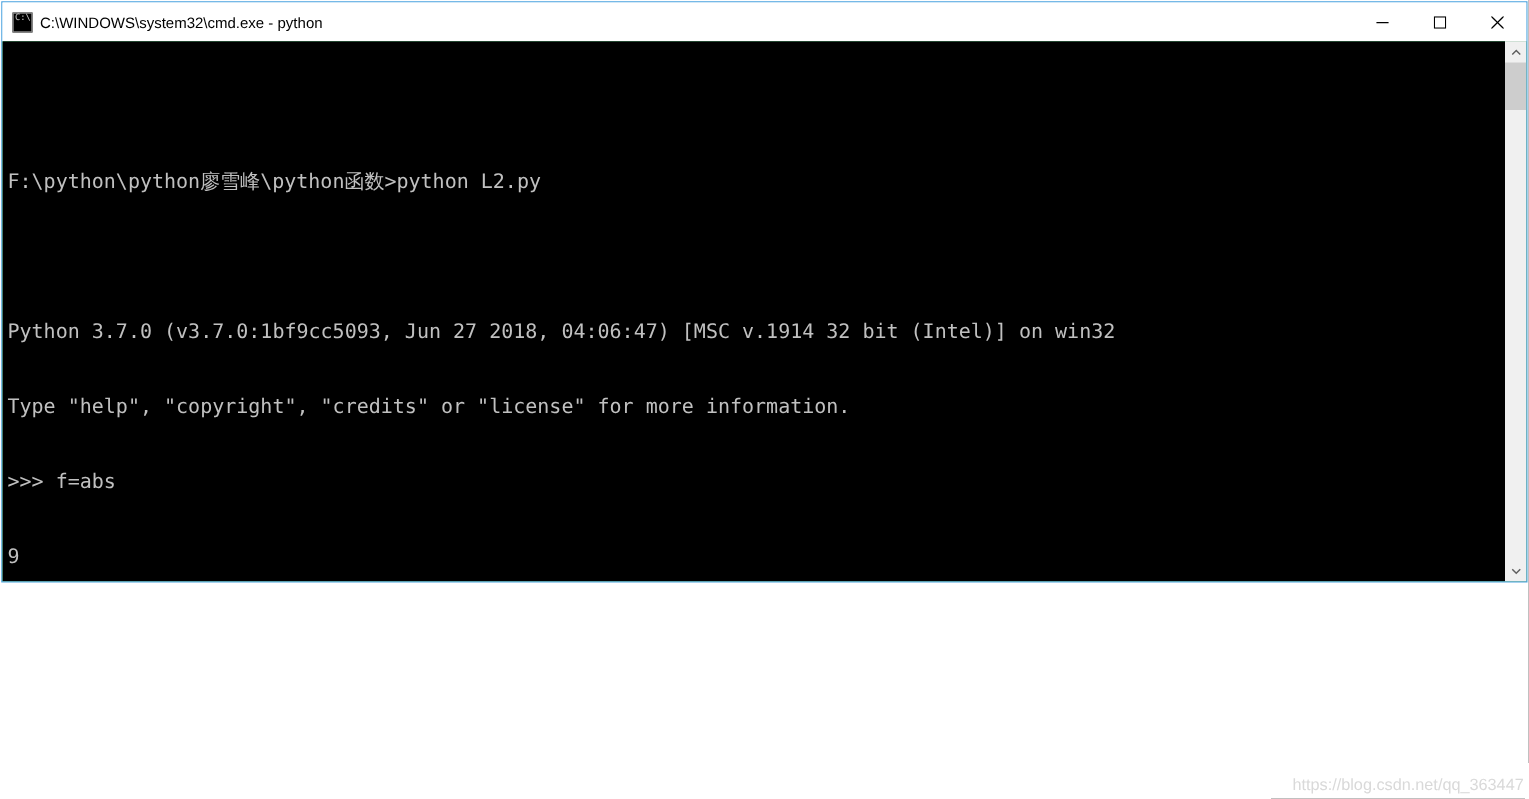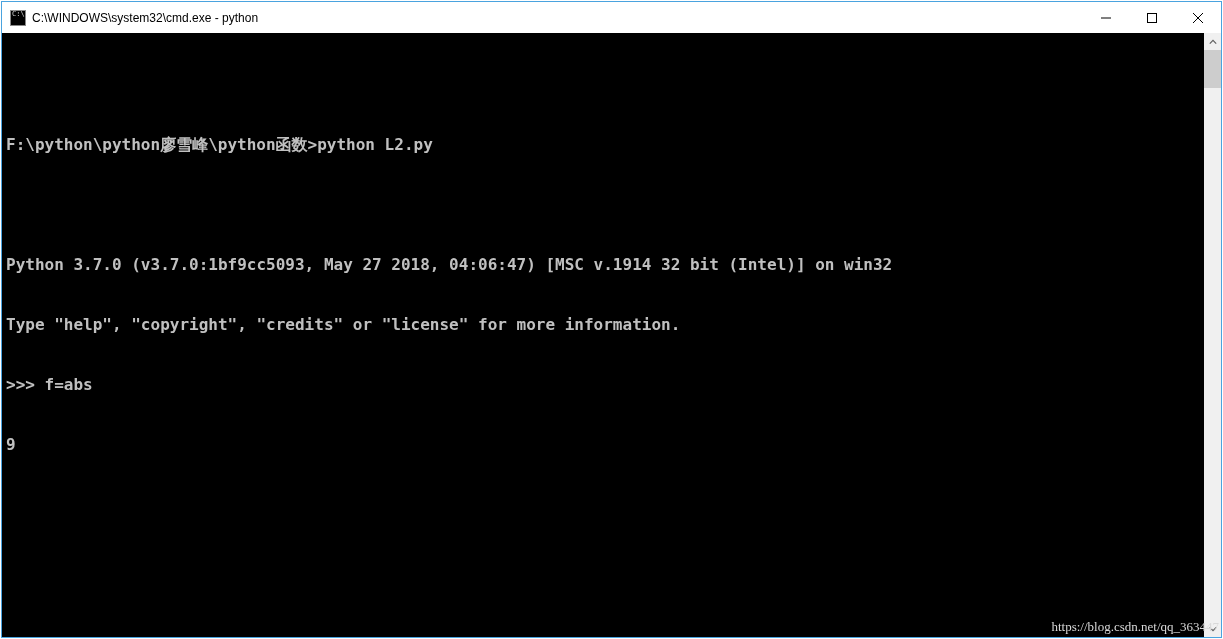--- a/index.html
+++ b/index.html
@@ -6,21 +6,21 @@
     body {
       width: 1223px;
       height: 639px;
       background: #ffffff;
       font-family: "Segoe UI", Tahoma, sans-serif;
       overflow: hidden;
       position: relative;
     }
     .window {
       width: 1221px;
-      height: 637px;
+      height: 465px;
       border: 1px solid #4aa3df;
       background: #ffffff;
       display: flex;
       flex-direction: column;
       margin: 1px;
     }
     .titlebar {
       height: 31px;
       background: #ffffff;
       display: flex;
@@ -64,21 +64,20 @@
       align-items: center;
       justify-content: center;
       cursor: pointer;
     }
     .titlebar-btn svg { width: 10px; height: 10px; }
     .content-area {
       flex: 1;
       display: flex;
       background: #15803d;
       overflow: hidden;
-      font-weight: bold;
     }
     .terminal {
       flex: 1;
       background: #000000;
       padding: 2px 4px;
       font-family: "NSimSun", "SimSun", "Consolas", monospace;
       font-size: 16px;
       line-height: 20px;
       color: #c0c0c0;
       white-space: pre;
@@ -113,21 +112,21 @@
       right: 0;
       height: 38px;
       background: #cdcdcd;
     }
     .watermark {
       position: absolute;
       bottom: 4px;
       right: 4px;
       font-size: 13px;
       color: #d9d9d9;
-      font-family: Liberation Serif, serif;
+      font-family: Liberation Sans, sans-serif;
       pointer-events: none;
       padding-left: 32px;
     }
   </style>
 </head>
 <body>
 
 <div class="window">
   <div class="titlebar">
     <div class="titlebar-icon"></div>
@@ -149,21 +148,21 @@
             <line x1="10" y1="0" x2="0" y2="10" stroke="#000" stroke-width="1"></line>
           </svg>
       </div>
     </div>
   </div>
   <div class="content-area">
     <div class="terminal">
       <div class="terminal-line"></div>
       <div class="terminal-line">F:\python\python廖雪峰\python函数&gt;python L2.py</div>
       <div class="terminal-line"></div>
-      <div class="terminal-line">Python 3.7.0 (v3.7.0:1bf9cc5093, May 27 2018, 04:06:47) [MSC v.1914 32 bit (Intel)] on win32</div>
+      <div class="terminal-line">Python 3.7.0 (v3.7.0:1bf9cc5093, Jun 27 2018, 04:06:47) [MSC v.1914 32 bit (Intel)] on win32</div>
       <div class="terminal-line">Type "help", "copyright", "credits" or "license" for more information.</div>
       <div class="terminal-line">&gt;&gt;&gt; f=abs</div>
       <div class="terminal-line">9</div>
       
     </div>
     <div class="scrollbar">
       <div class="scroll-arrow">
         <svg viewBox="0 0 10 10">
             <path d="M1 7 L5 3 L9 7" fill="none" stroke="#606060" stroke-width="1.5"></path>
           </svg>

